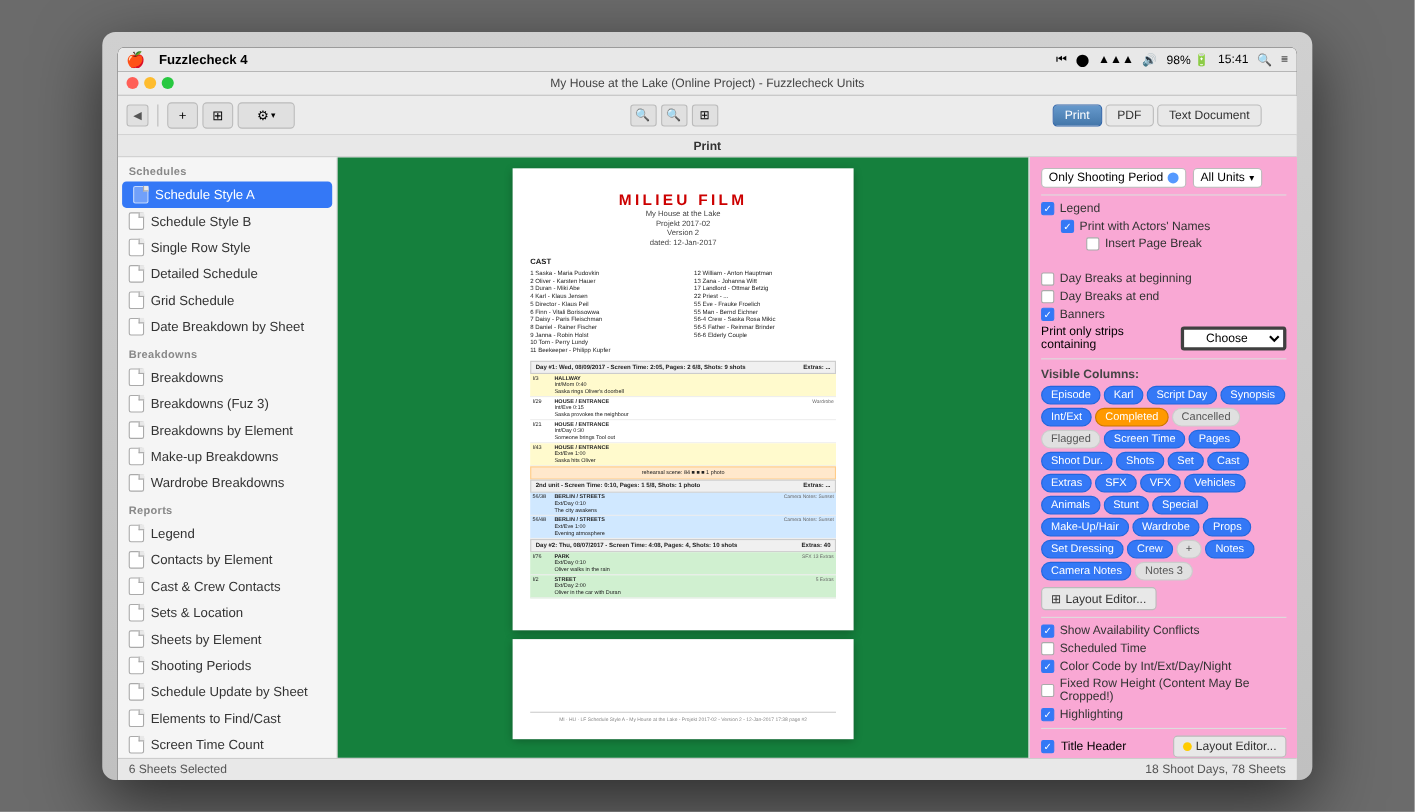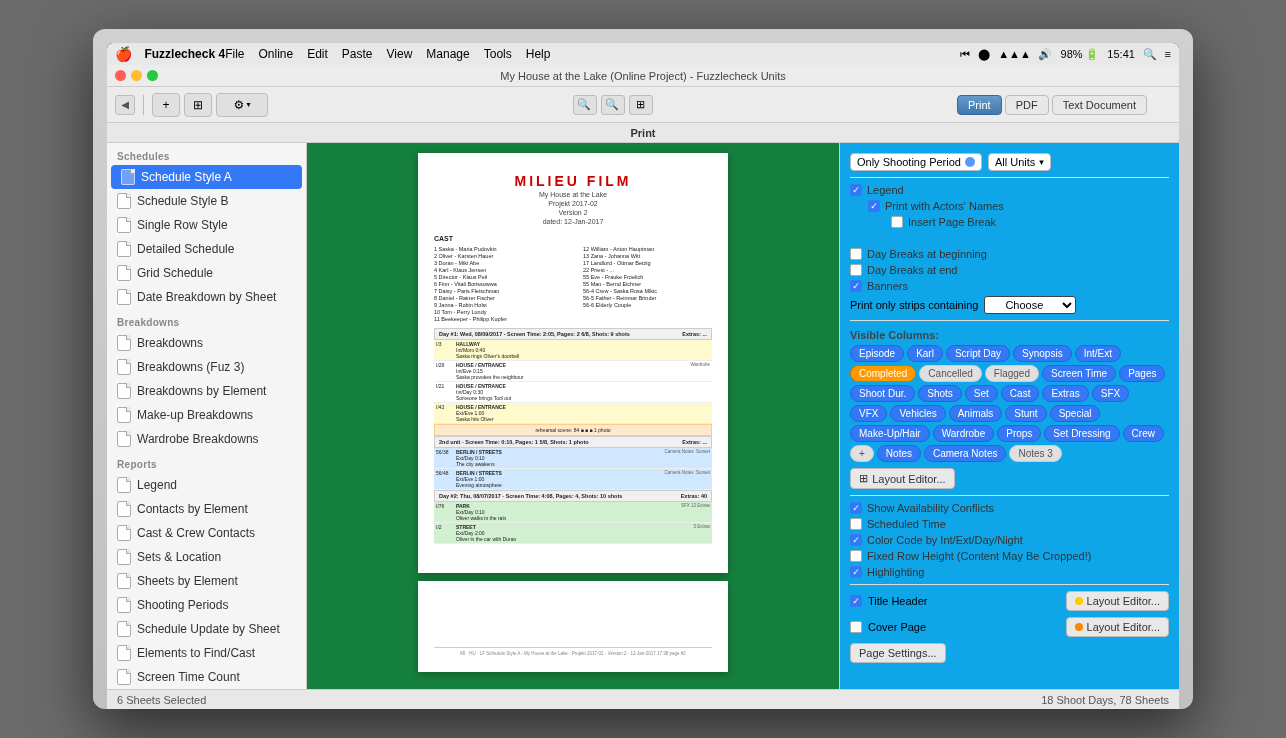--- a/index.html
+++ b/index.html
@@ -228,22 +228,22 @@
     }
     .sched-row.yellow { background: #fffacd; }
     .sched-row.blue { background: #d0e8ff; }
     .sched-row.green { background: #d0f0d0; }
     .sched-col-num { width: 20px; flex-shrink: 0; }
     .sched-col-info { flex: 1; }
     .sched-col-extra { width: 50px; flex-shrink: 0; text-align: right; font-size: 4.5px; color: #666; }
 
     
     .right-panel {
-      width: 340px;
-      background: #0ea5e9;
+      width: 244px;
+      background: #f9a8d4;
       border-left: 1px solid #ccc;
       overflow-y: auto;
       flex-shrink: 0;
       padding: 10px;
       font-size: 11px;
     }
     .rp-row {
       display: flex;
       align-items: center;
       margin-bottom: 6px;
@@ -368,30 +368,20 @@
   </style>
 </head>
 <body>
 
 <div class="macbook">
   <div class="macbook-screen">
 
     <div class="menubar">
       <span class="apple">🍎</span>
       <span class="menu-item bold">Fuzzlecheck 4</span>
-      <div class="menu-items">
-        <span class="menu-item">File</span>
-        <span class="menu-item">Online</span>
-        <span class="menu-item">Edit</span>
-        <span class="menu-item">Paste</span>
-        <span class="menu-item">View</span>
-        <span class="menu-item">Manage</span>
-        <span class="menu-item">Tools</span>
-        <span class="menu-item">Help</span>
-      </div>
       <div class="menubar-right">
         <span>⏮</span>
         <span>⬤</span>
         <span>▲▲▲</span>
         <span>🔊</span>
         <span>98% 🔋</span>
         <span>15:41</span>
         <span>🔍</span>
         <span>≡</span>
       </div>
@@ -707,21 +697,21 @@
             <div class="checkbox"></div>
             <span>Day Breaks at end</span>
           </div>
           <div class="checkbox-row">
             <div class="checkbox checked"></div>
             <span>Banners</span>
           </div>
 
           <div class="rp-row">
             <span style="font-size:11px;">Print only strips containing</span>
-            <select style="border:1px solid #404040;border-radius:3px;font-size:11px;padding:1px 16px;background:white;">
+            <select style="border:3px solid #404040;border-radius:3px;font-size:11px;padding:1px 16px;background:white;">
               <option>Choose</option>
             </select>
           </div>
 
           <hr class="rp-divider">
 
           <div class="section-label">Visible Columns:</div>
 
           <div class="tags-area">
             <span class="tag tag-blue">Episode</span>

